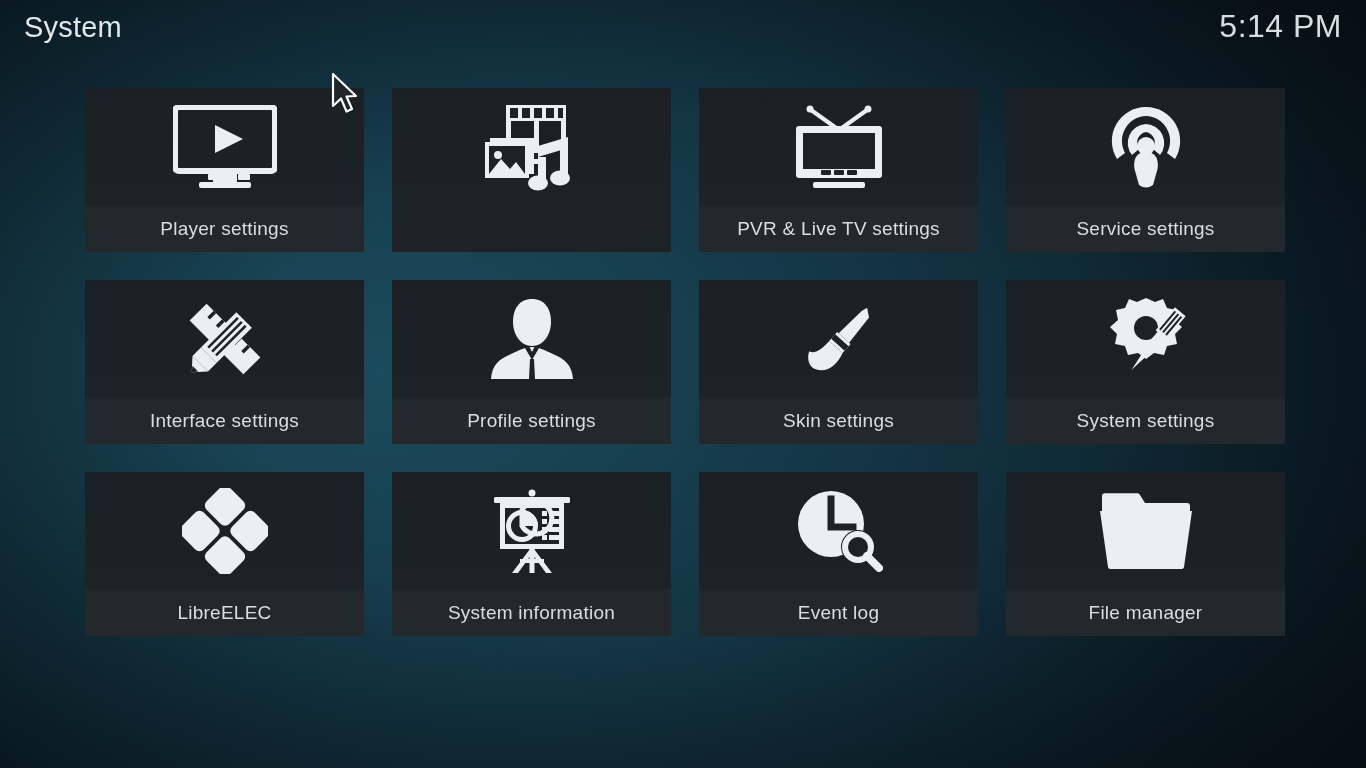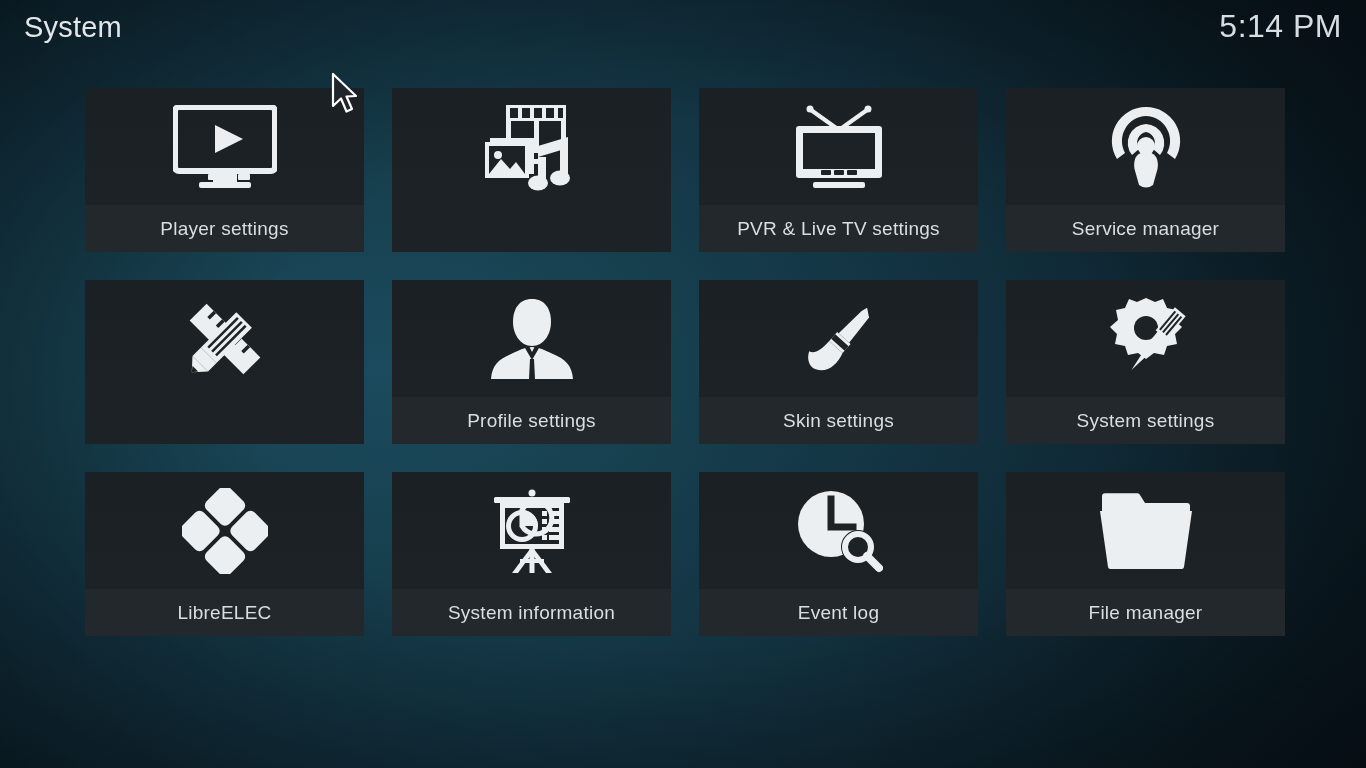--- a/index.html
+++ b/index.html
@@ -217,21 +217,21 @@
 
     <div class="tile">
       <div class="tile-icon-area">
         <svg width="82" height="84" viewBox="0 0 82 84">
           <path d="M41 2 A34 34 0 0 0 12 54 L20 48 A25 25 0 0 1 41 11 A25 25 0 0 1 62 48 L70 54 A34 34 0 0 0 41 2 Z" fill="#eceff1"></path>
           <path d="M41 19 A19 19 0 0 0 27 50 L34 44 A11 11 0 0 1 41 27 A11 11 0 0 1 48 44 L55 50 A19 19 0 0 0 41 19 Z" fill="#eceff1"></path>
           <circle cx="41" cy="41" r="9" fill="#eceff1"></circle>
           <path d="M41 47 C31 47 28 55 29.5 64 L34 80 Q41 85 48 80 L52.5 64 C54 55 51 47 41 47 Z" fill="#eceff1"></path>
         </svg>
       </div>
-      <div class="tile-label">Service manager</div>
+      <div class="tile-label">Service settings</div>
     </div>
 
     <div class="tile">
       <div class="tile-icon-area">
         <svg width="86" height="86" viewBox="0 0 86 86">
 
           <g transform="rotate(45 43 43)">
             <rect x="5" y="31" width="76" height="24" fill="#eceff1"></rect>
             <rect x="15" y="31" width="3.5" height="9" fill="#1d2226"></rect>
             <rect x="27" y="31" width="3.5" height="9" fill="#1d2226"></rect>
@@ -244,20 +244,21 @@
             <rect x="8" y="32" width="12" height="22" fill="#eceff1"></rect>
             <rect x="20" y="32" width="50" height="22" fill="#eceff1"></rect>
             <rect x="25" y="36" width="42" height="2.5" fill="#1d2226"></rect>
             <rect x="25" y="41.5" width="42" height="2.5" fill="#1d2226"></rect>
             <rect x="25" y="47" width="42" height="2.5" fill="#1d2226"></rect>
             <path d="M8 32 L-4 43 L8 54 Z" fill="#eceff1"></path>
             <path d="M1 39 L-4 43 L1 47 Z" fill="#1d2226"></path>
           </g>
         </svg>
       </div>
+      <div class="tile-label">Interface settings</div>
     </div>
 
     <div class="tile">
       <div class="tile-icon-area">
         <svg width="86" height="84" viewBox="0 0 86 84">
           <path d="M43 2 C30 2 24 12 24 25 C24 37 31 49 43 49 C55 49 62 37 62 25 C62 12 56 2 43 2 Z" fill="#eceff1"></path>
           <path d="M43 50 C36 50 31 53 22 57 C10 62 3 68 2 82 L84 82 C83 68 76 62 64 57 C55 53 50 50 43 50 Z" fill="#eceff1"></path>
           <path d="M36 51 L43 63 L50 51 L46 49 L43 55 L40 49 Z" fill="#1d2226"></path>
           <path d="M41 62 L45 62 L46 82 L40 82 Z" fill="#1d2226"></path>
         </svg>

